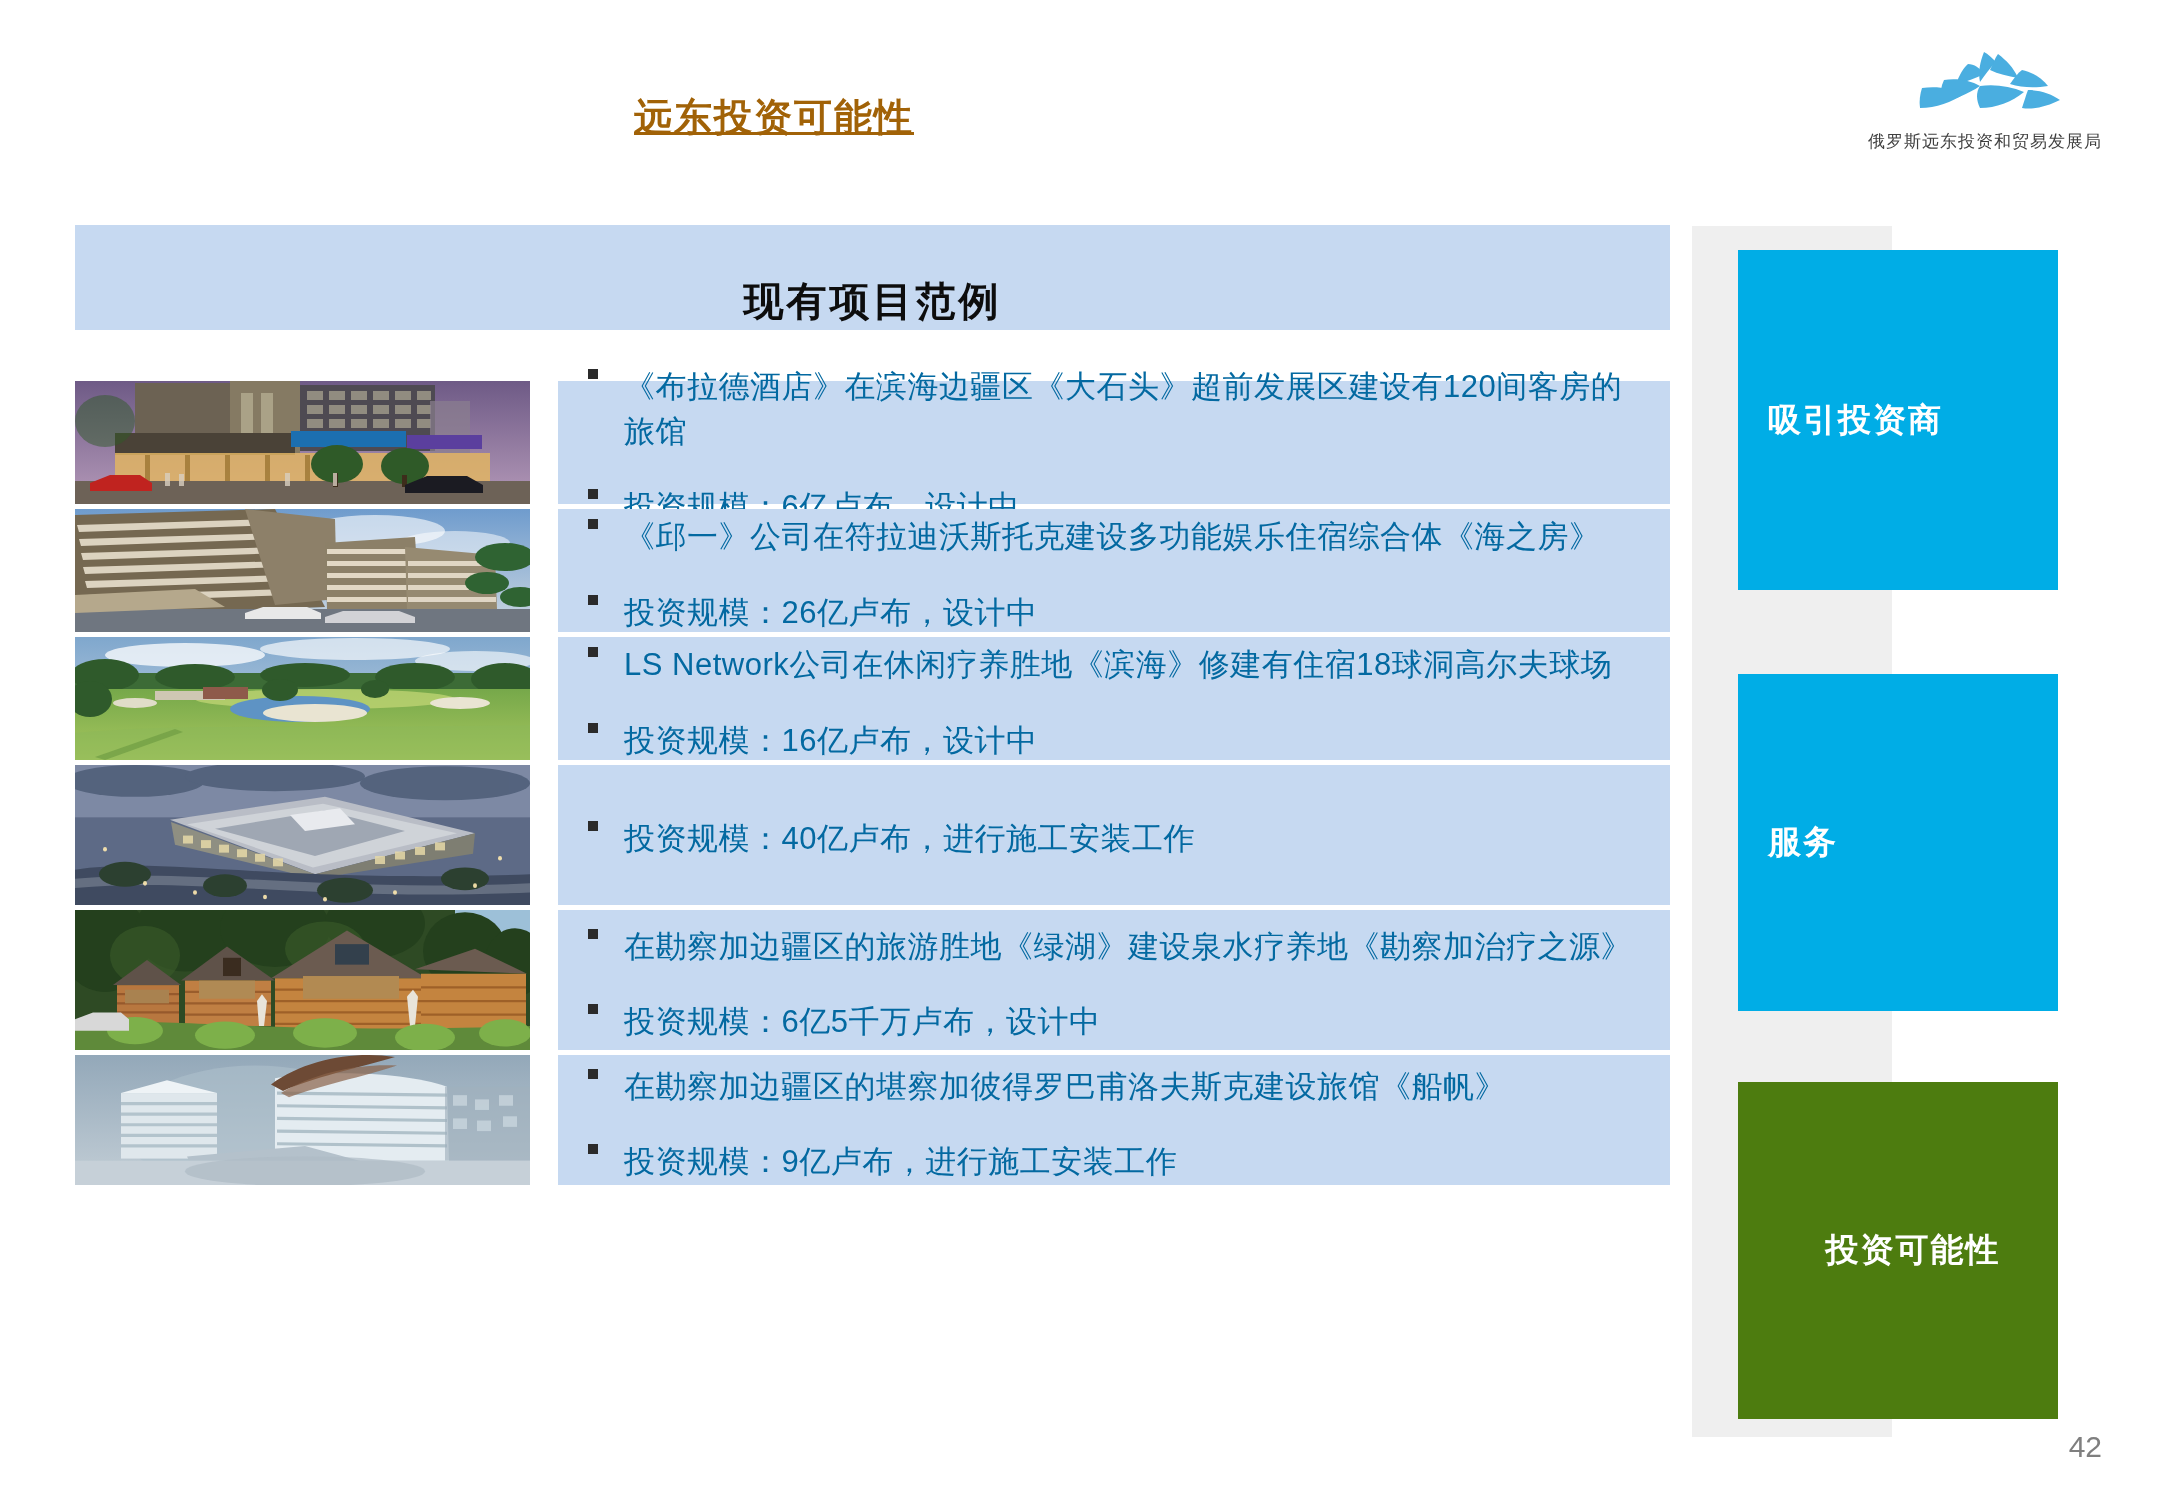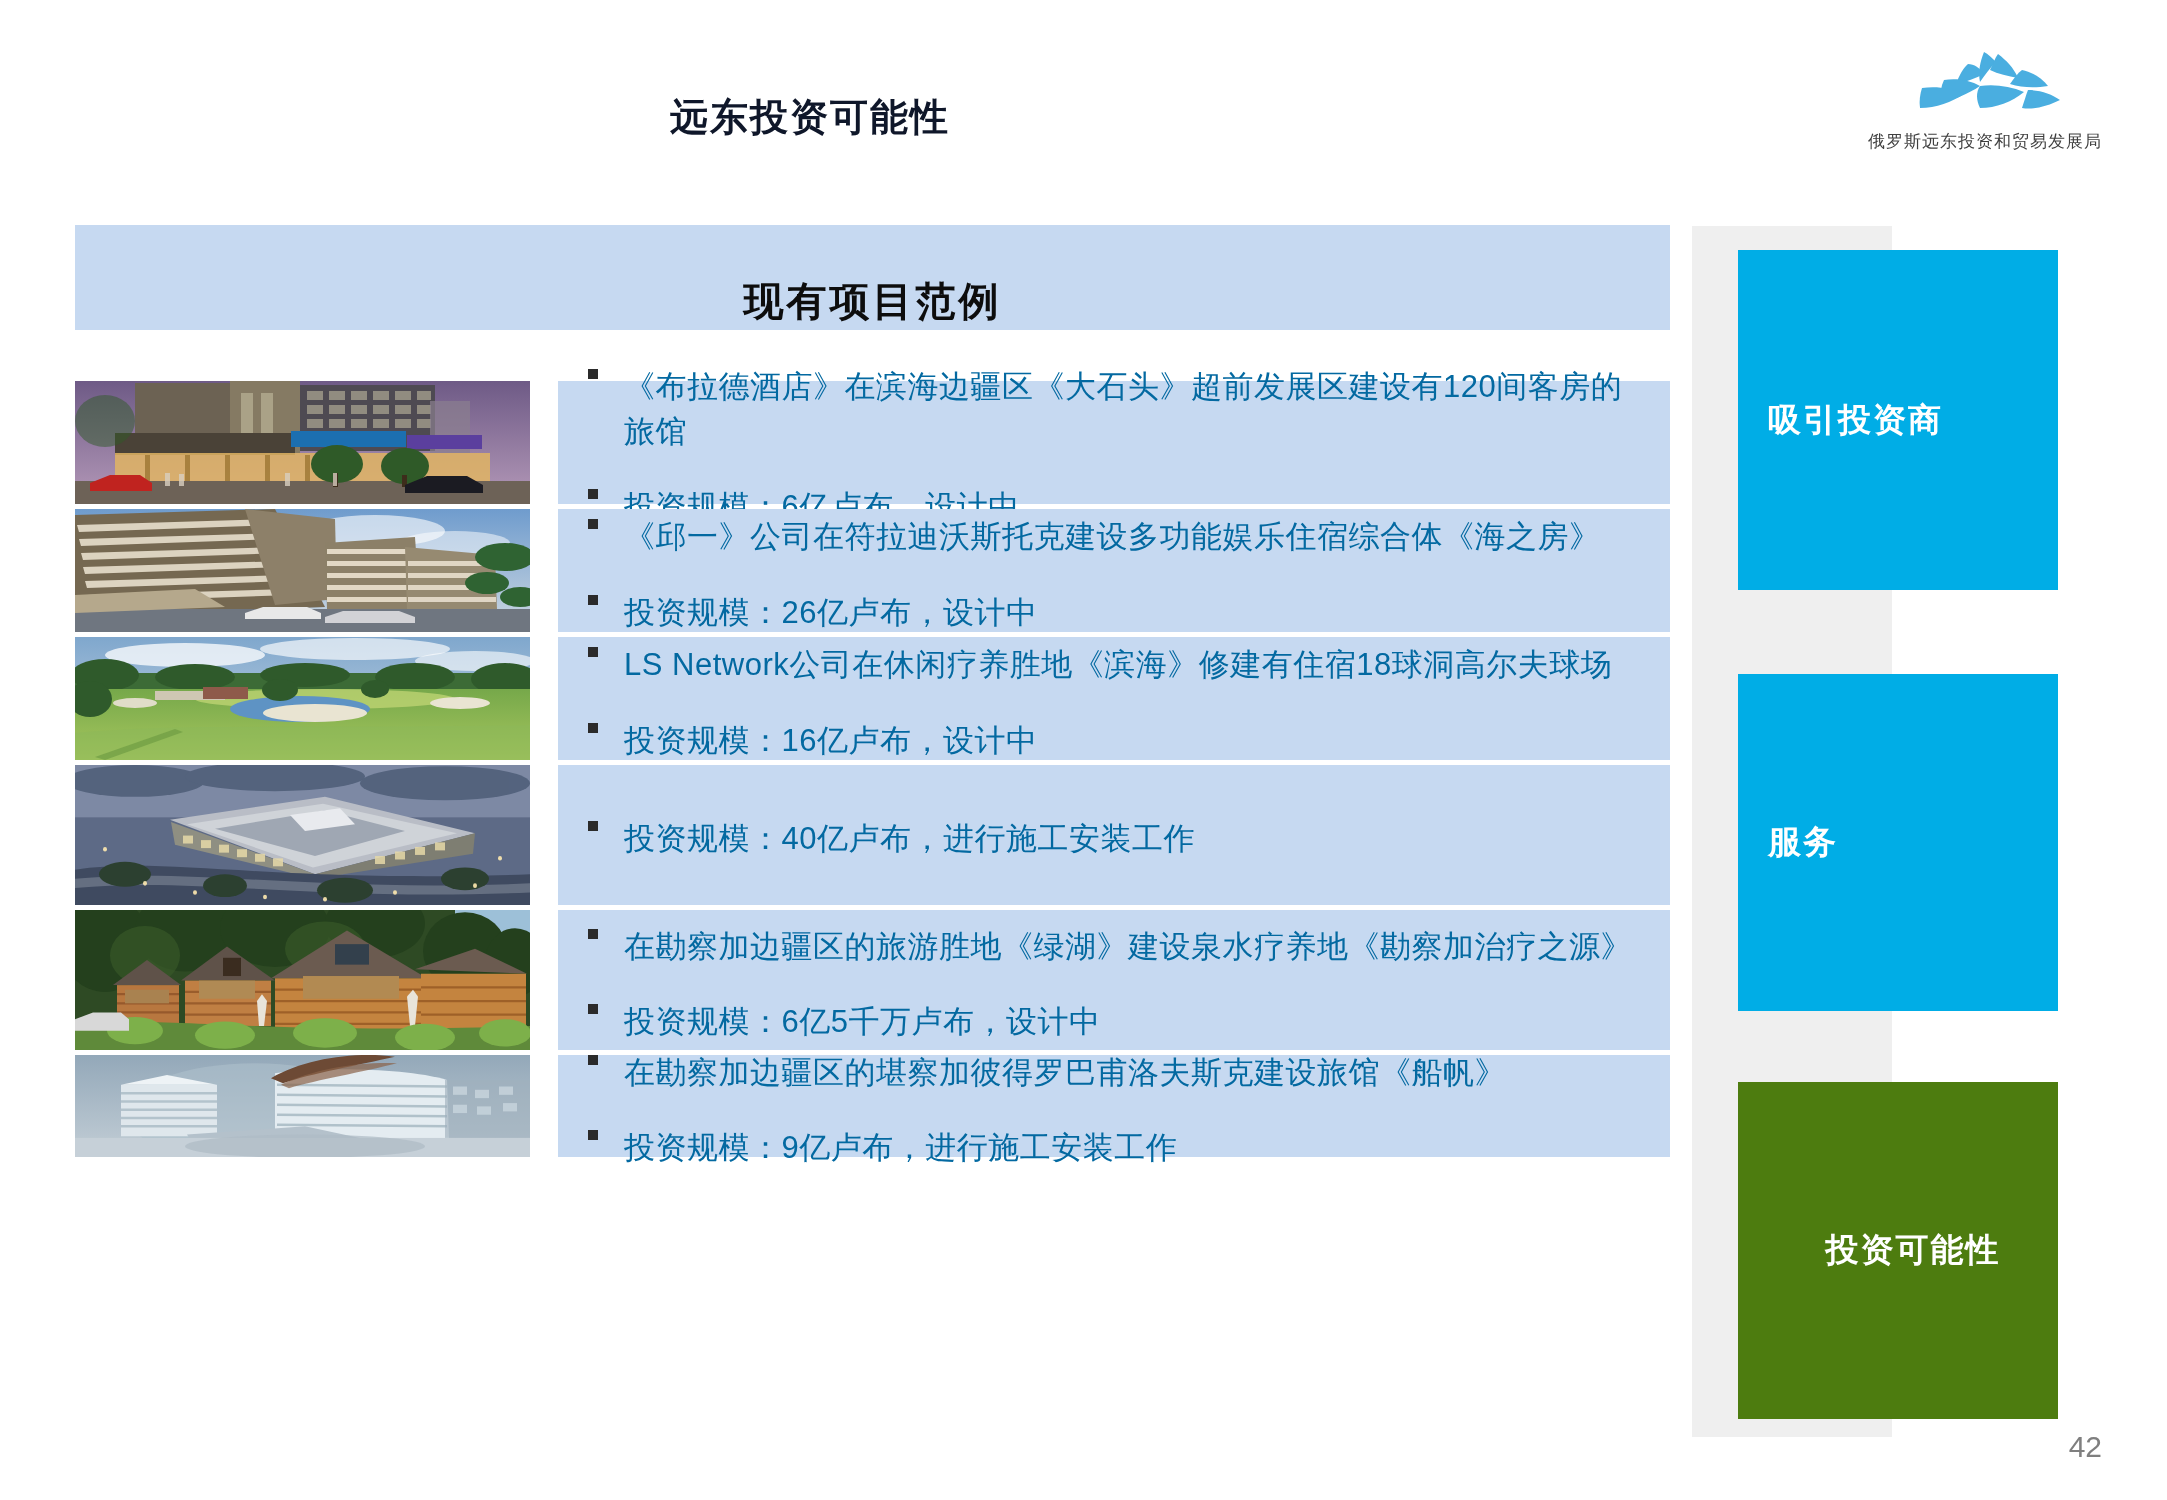--- a/index.html
+++ b/index.html
@@ -11,27 +11,28 @@
     width: 2167px;
     height: 1500px;
     position: relative;
     font-family: "Liberation Sans", "DejaVu Sans", sans-serif;
     overflow: hidden;
   }
 
   
   .slide-title {
     position: absolute;
-    left: 670px;
+    left: 634px;
     top: 92px;
     font-size: 38px;
     font-weight: bold;
     letter-spacing: 2px;
-    color: #0f172a;
+    color: #a16207;
     white-space: nowrap;
+    text-decoration: underline;
   }
 
   .logo-block {
     position: absolute;
     left: 1835px;
     top: 40px;
     width: 300px;
     text-align: center;
   }
   .logo-mark {
@@ -497,21 +498,21 @@
         <div class="bullet-line">
           <span class="bullet-mark"></span>
           <span class="bullet-text"> 在勘察加边疆区的旅游胜地《绿湖》建设泉水疗养地《勘察加治疗之源》</span>
         </div>
         <div class="bullet-line">
           <span class="bullet-mark"></span>
           <span class="bullet-text">投资规模：6亿5千万卢布，设计中</span>
         </div>
       </div>
     </div>
-    <div class="project-row" style="height: 102px;">
+    <div class="project-row" style="height: 130px;">
       <div class="thumb">
     <svg viewBox="0 0 455 123" preserveAspectRatio="none">
       <defs>
             <linearGradient id="haze6" x1="0" y1="0" x2="0" y2="1">
         <stop offset="0" stop-color="#93a8b9"></stop>
               <stop offset="1" stop-color="#c3ced6"></stop>
             </linearGradient>
           </defs>
       <rect width="455" height="123" fill="url(#haze6)"></rect>
       <ellipse cx="180" cy="70" rx="130" ry="60" fill="#aebfcb" opacity="0.6"></ellipse>

